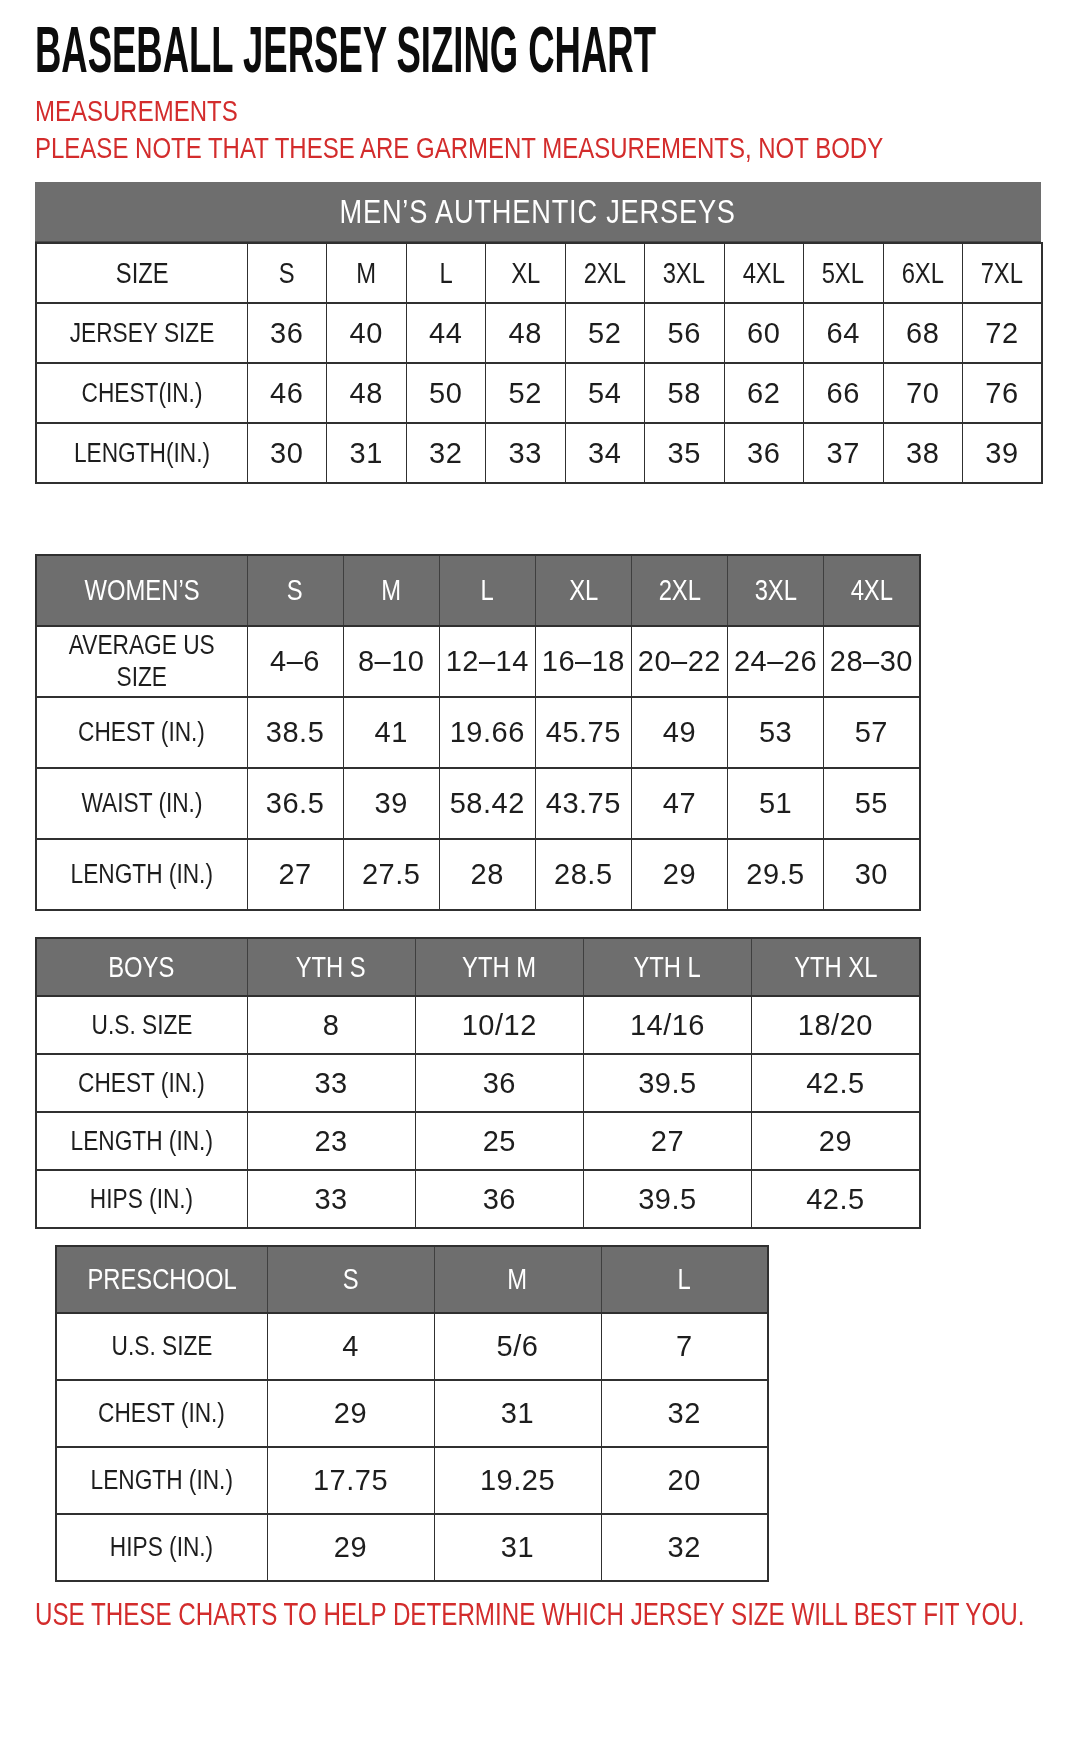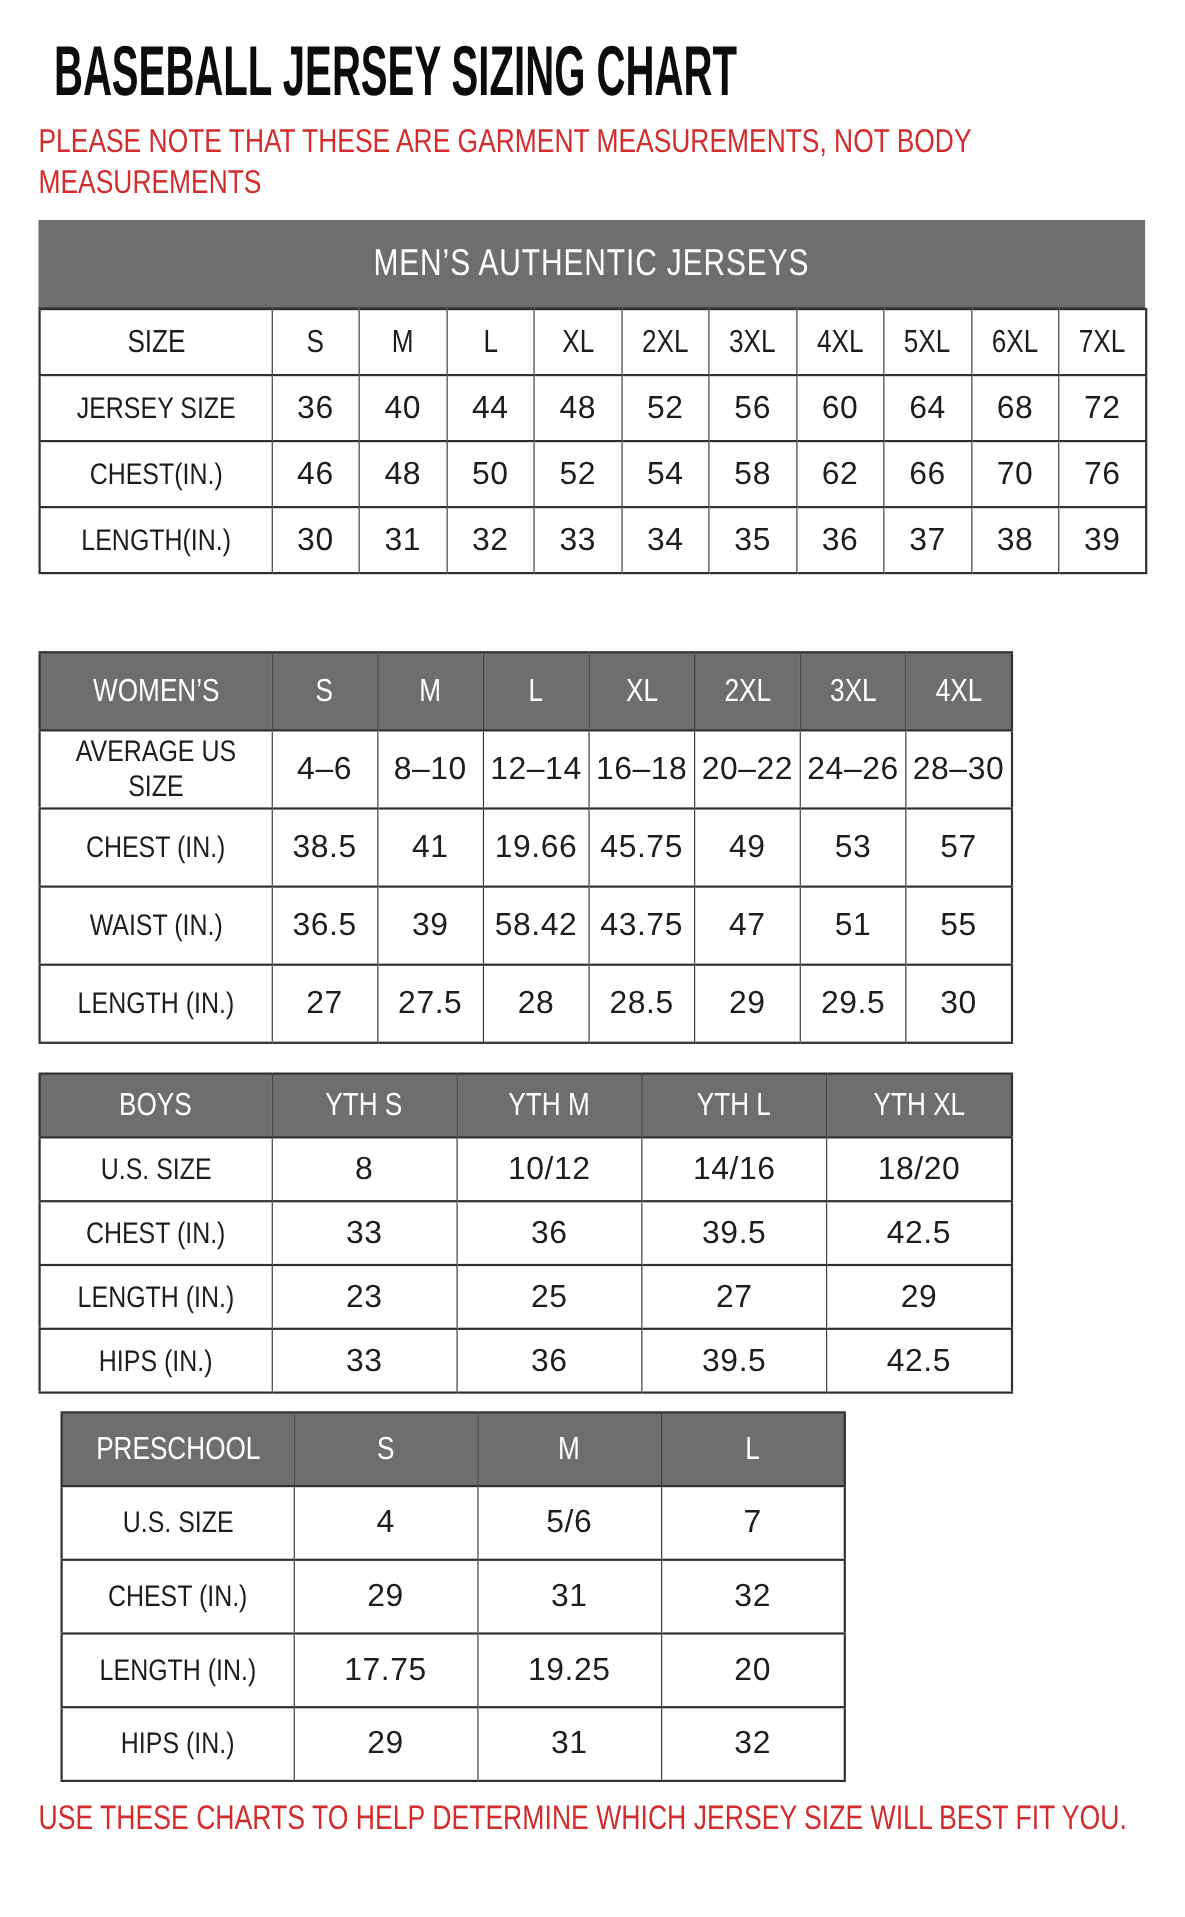--- a/index.html
+++ b/index.html
@@ -8,21 +8,21 @@
     width: 1077px;
     height: 1743px;
     background: #ffffff;
     overflow: hidden;
     font-family: "Liberation Sans", sans-serif;
     color: #1d1d1d;
   }
   .page { padding: 18px 0 0 35px; }
 
   
-  .title { margin: 14px; line-height: 1.02; white-space: nowrap; text-decoration: underline; }
+  .title { margin: 0; line-height: 1.02; white-space: nowrap; text-decoration: underline; }
   .title .squeeze {
     display: inline-block;
     font-size: 64px;
     font-weight: bold;
     letter-spacing: 0px;
     color: #0c0c0c;
     transform: scaleX(0.57);
     transform-origin: left center;
     white-space: nowrap;
   }
@@ -39,21 +39,21 @@
   }
 
   
   .tbl-block-mens      { margin-top: 16px; }
   .tbl-block-womens    { margin-top: 70px; }
   .tbl-block-boys      { margin-top: 26px; }
   .tbl-block-preschool { margin-top: 16px; padding-left: 20px; }
 
   .banner {
     background: #6e6e6e;
-    height: 80px;
+    height: 60px;
     display: flex;
     align-items: center;
     justify-content: center;
     border-bottom: 1px solid #4c4c4c;
   }
   .banner-mens { width: 1006px; }
   .banner .banner-text {
     display: inline-block;
     font-size: 34px;
     color: #ffffff;
@@ -131,22 +131,22 @@
   }
 </style>
 </head>
 <body>
 
 <div class="page">
 
   <h1 class="title"><span class="squeeze">BASEBALL JERSEY SIZING CHART</span></h1>
 
   <div class="note">
+    <div><span class="squeeze">MEASUREMENTS</span></div>
     <div><span class="squeeze">PLEASE NOTE THAT THESE ARE GARMENT MEASUREMENTS, NOT BODY</span></div>
-    <div><span class="squeeze">MEASUREMENTS</span></div>
   </div>
 
   <div id="tables-root">
       <div class="tbl-block tbl-block-mens">
         <div class="banner banner-mens">
           <span class="banner-text">MEN’S AUTHENTIC JERSEYS</span>
         </div>
         <table class="tbl tbl-mens">
           <colgroup>
             <col class="c-label">

